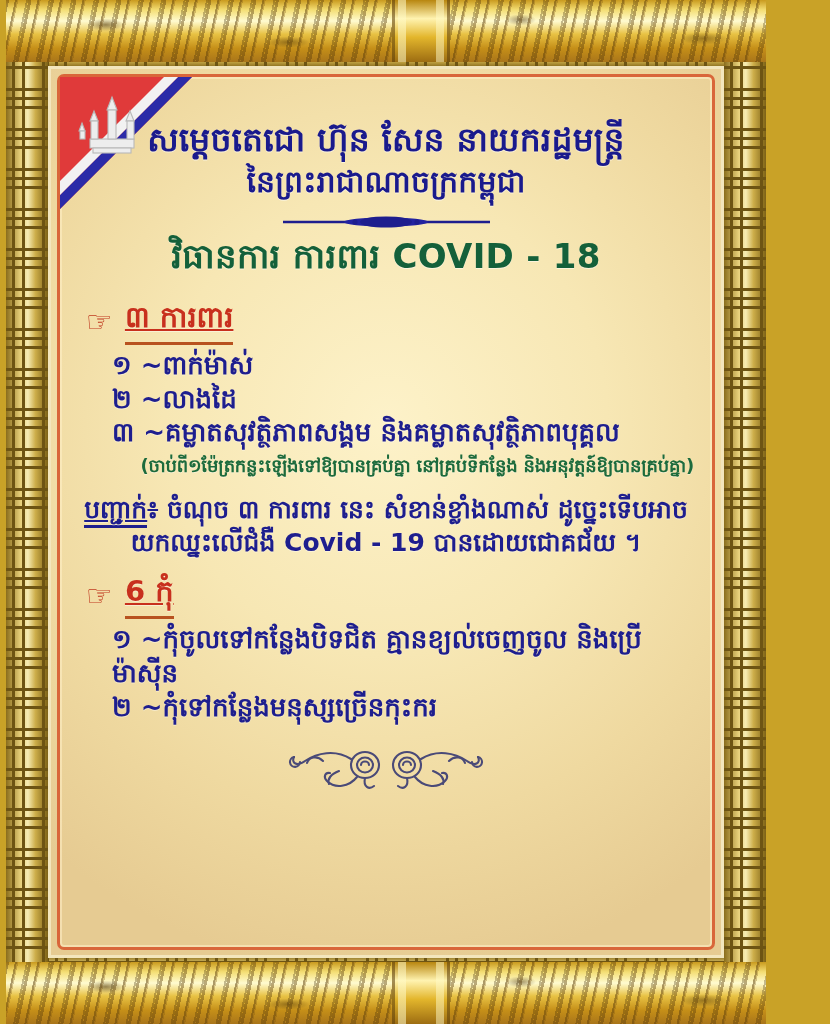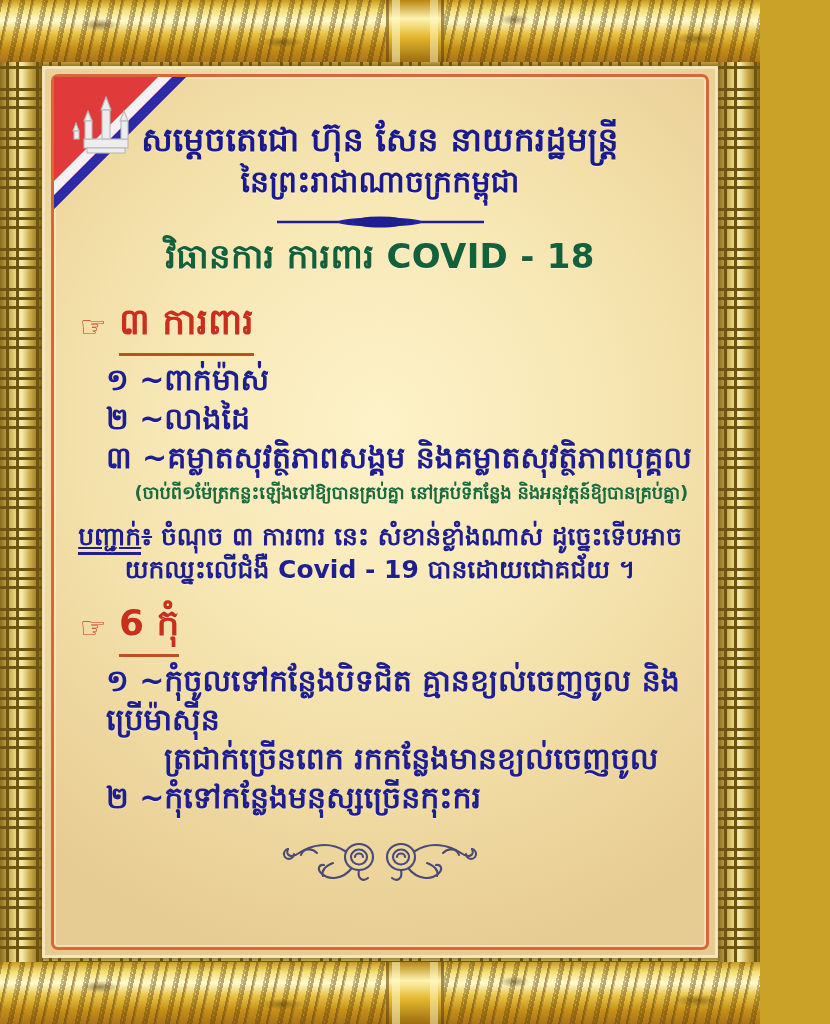--- a/index.html
+++ b/index.html
@@ -1,21 +1,21 @@
 <!DOCTYPE html>
 <html><head>
 <meta charset="utf-8">
 <style>
   html,body{margin:0;padding:0;}
   body{
     width:830px;height:1024px;overflow:hidden;
     font-family:"DejaVu Sans","Liberation Sans",sans-serif;
     background:#c9a227;
   }
-  .poster{position:relative;width:760px;height:1024px;overflow:hidden;}
+  .poster{position:relative;width:760px;height:1024px;overflow:hidden;margin-left:6px;}
 
   
   .goldrod{
     position:absolute;left:0;width:830px;height:62px;z-index:6;
     background:
       repeating-linear-gradient(102deg, rgba(90,60,10,.42) 0 3px, rgba(255,240,160,.0) 3px 9px,
                                         rgba(120,80,15,.30) 9px 12px, rgba(255,245,180,.0) 12px 22px),
       repeating-linear-gradient(-78deg, rgba(60,40,5,.30) 0 2px, rgba(255,255,200,.0) 2px 11px),
       radial-gradient(ellipse 26px 9px at 12% 40%, rgba(70,45,5,.55), transparent 70%),
       radial-gradient(ellipse 30px 8px at 34% 68%, rgba(70,45,5,.45), transparent 70%),
@@ -116,28 +116,29 @@
     margin:6px 0 4px;letter-spacing:.3px;
     text-shadow:0 1px 0 rgba(255,255,255,.5);
   }
 
   .section-head{
     display:flex;align-items:center;gap:12px;
     margin:14px 0 4px;padding-left:18px;
   }
   .hand-icon{color:#c03a20;font-size:30px;line-height:1;}
   .section-label{
-    color:#c8301d;font-weight:bold;font-size:36px;
+    color:#c8301d;font-weight:bold;font-size:29px;
     border-bottom:3px solid #b8521f;padding-bottom:1px;
     text-shadow:0 1px 0 rgba(255,255,255,.45);
+    text-decoration:underline;
   }
 
   .items{color:#1e1e8e;font-weight:bold;}
   .item{
-    font-size:30px;line-height:1.30;padding-left:44px;
+    font-size:26px;line-height:1.30;padding-left:44px;
     text-shadow:0 1px 0 rgba(255,255,255,.4);
   }
   .item .num{display:inline-block;min-width:34px;}
   .item .cont{display:block;padding-left:58px;}
 
   .note-green{
     color:#1d6b3c;font-weight:bold;font-size:18px;
     text-align:right;margin:4px 10px 2px;letter-spacing:-.2px;
     text-shadow:0 1px 0 rgba(255,255,255,.4);
   }
@@ -246,21 +247,20 @@
       </div>
 
       <div class="section-head">
         <span class="hand-icon">☞</span>
         <span class="section-label">6 កុំ</span>
       </div>
 
       <div class="items">
         <div class="item">
           <span class="num">១ ~</span><span>កុំចូលទៅកន្លែងបិទជិត គ្មានខ្យល់ចេញចូល និងប្រើម៉ាស៊ីន</span>
-          <span class="cont">ត្រជាក់ច្រើនពេក  រកកន្លែងមានខ្យល់ចេញចូល</span>
         </div>
         <div class="item">
           <span class="num">២ ~</span><span>កុំទៅកន្លែងមនុស្សច្រើនកុះករ</span>
         </div>
       </div>
 
       <div class="flourish">
         <svg width="250" height="50" viewBox="0 0 250 50">
           <g fill="none" stroke="#4a4a78" stroke-width="2.1" stroke-linecap="round">
             <g>

